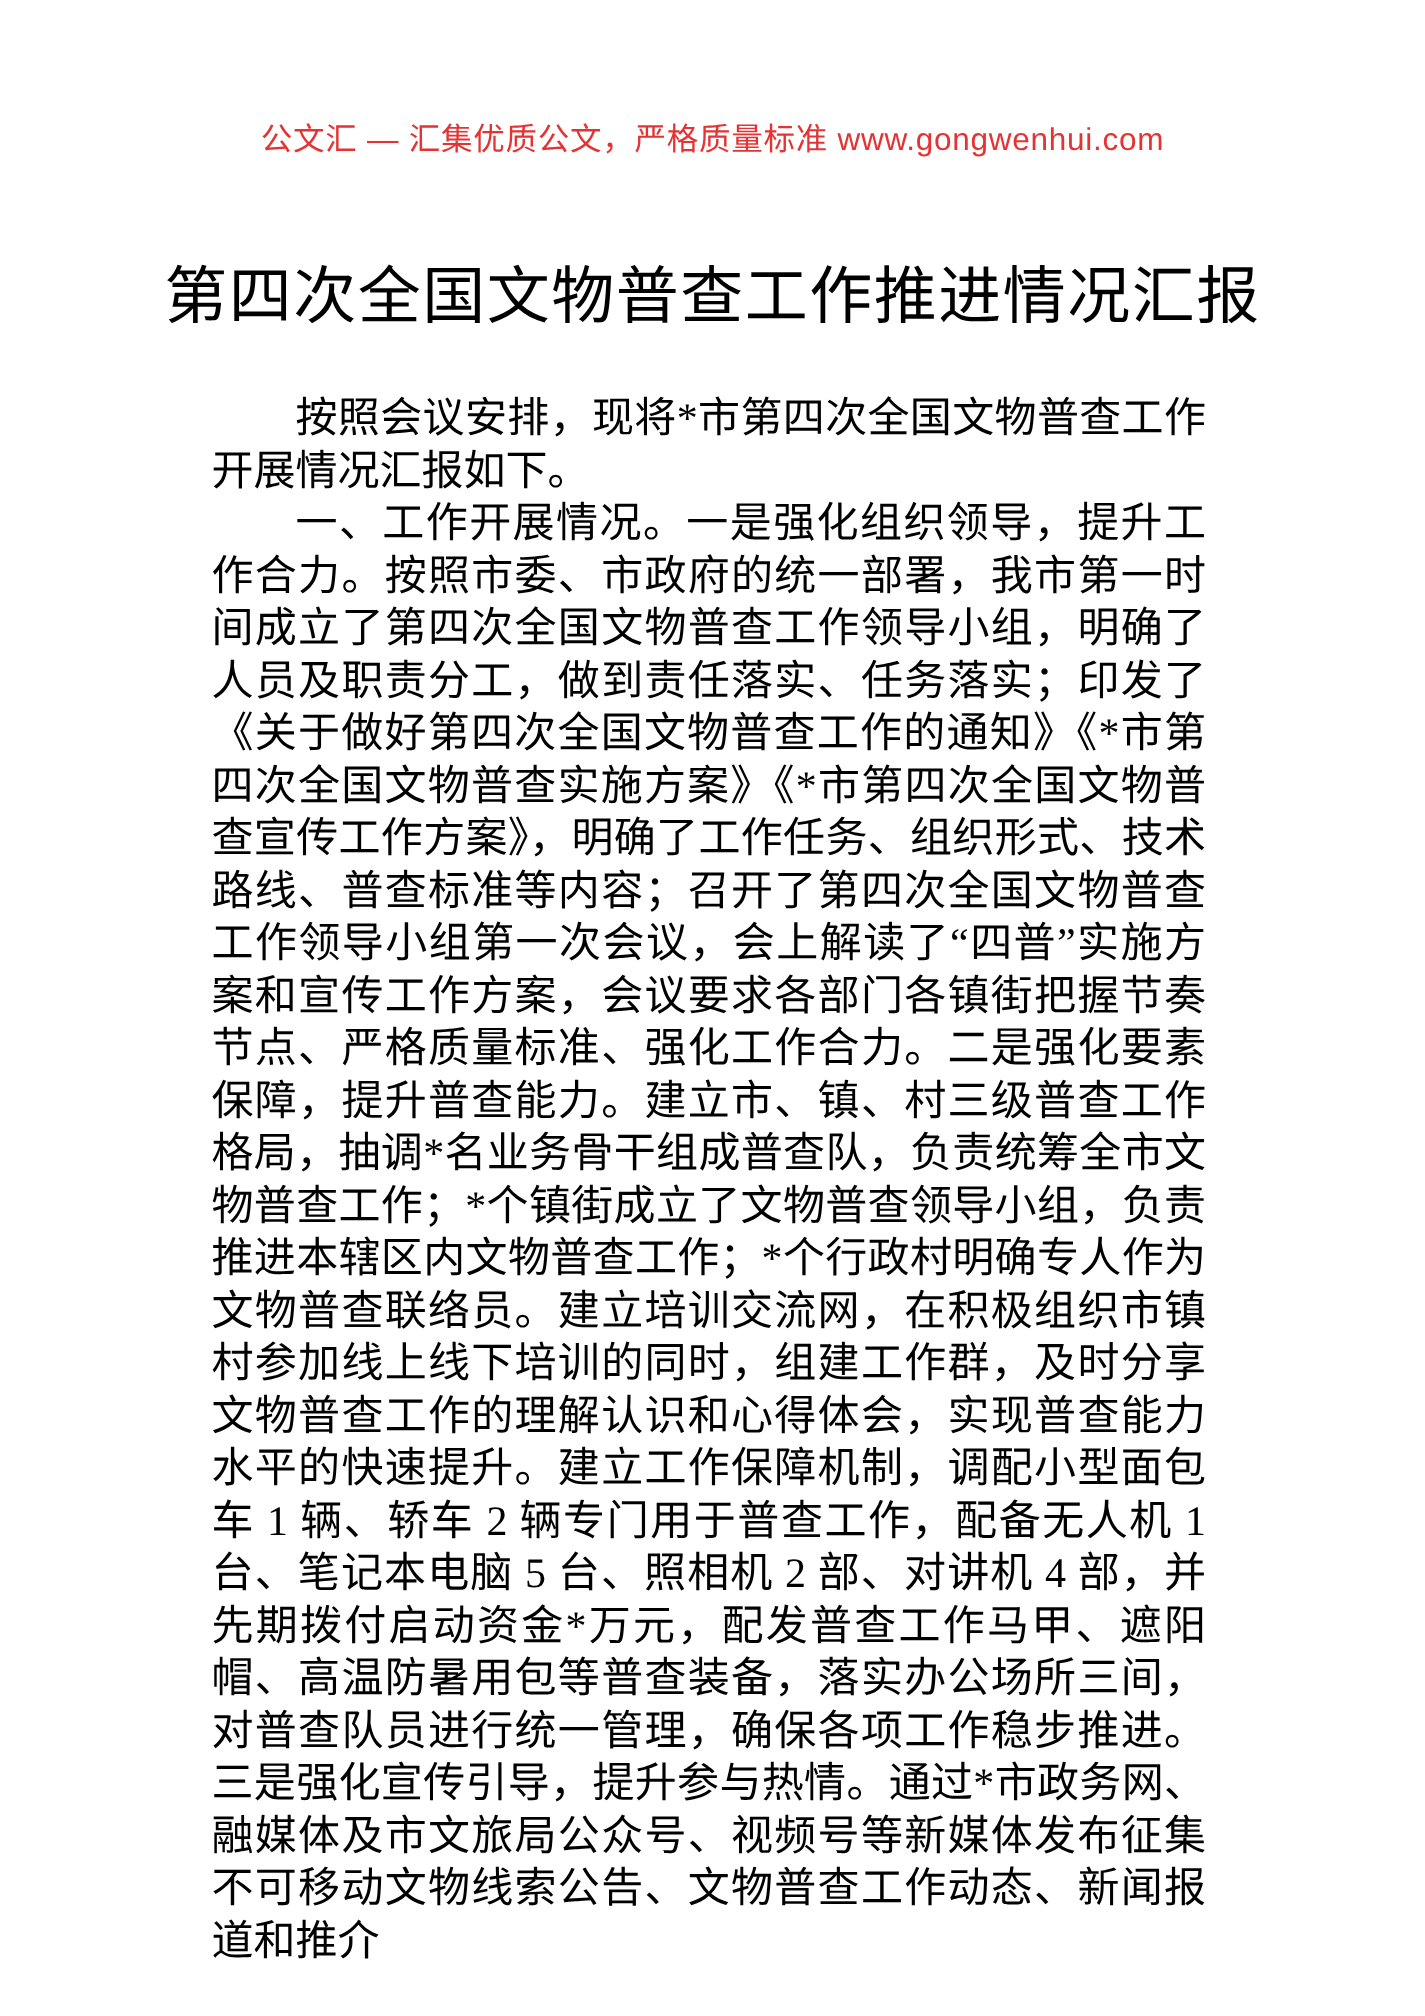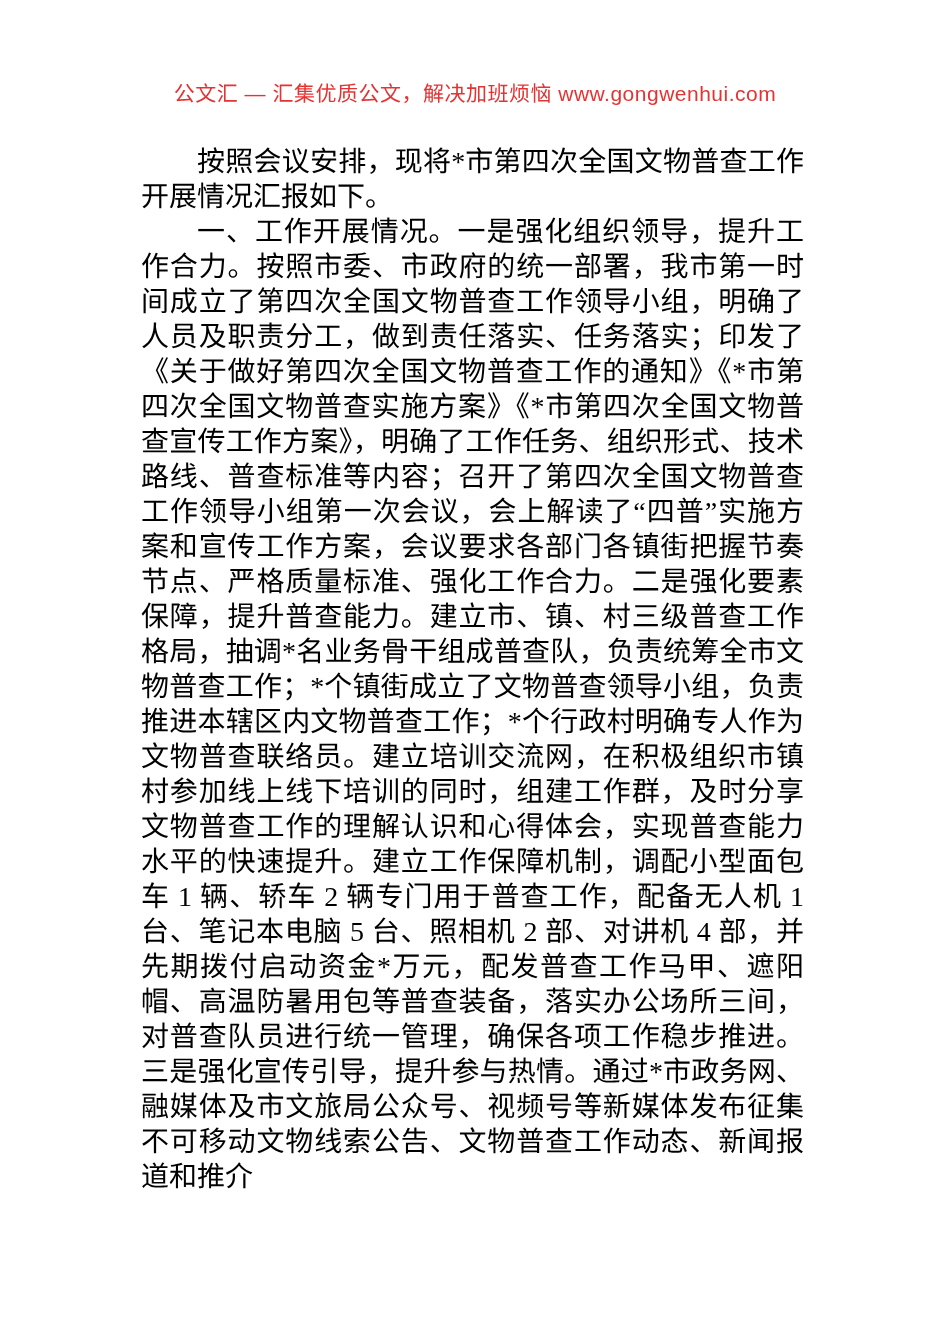--- a/index.html
+++ b/index.html
@@ -50,21 +50,22 @@
     text-indent: 2em;
     word-break: break-all;
     font-family: Liberation Serif, serif;
   }
 </style>
 </head>
 <body>
 
 <div class="page">
 
-  <div class="site-banner">公文汇 — 汇集优质公文，解决加班烦恼 www.gongwenhui.com</div>
+  <div class="site-banner">公文汇 — 汇集优质公文，严格质量标准 www.gongwenhui.com</div>
 
+  <h1 class="doc-title">第四次全国文物普查工作推进情况汇报</h1>
 
   <div class="doc-body">
     <p>按照会议安排，现将*市第四次全国文物普查工作开展情况汇报如下。</p>
     <p>一、工作开展情况。一是强化组织领导，提升工作合力。按照市委、市政府的统一部署，我市第一时间成立了第四次全国文物普查工作领导小组，明确了人员及职责分工，做到责任落实、任务落实；印发了《关于做好第四次全国文物普查工作的通知》《*市第四次全国文物普查实施方案》《*市第四次全国文物普查宣传工作方案》，明确了工作任务、组织形式、技术路线、普查标准等内容；召开了第四次全国文物普查工作领导小组第一次会议，会上解读了“四普”实施方案和宣传工作方案，会议要求各部门各镇街把握节奏节点、严格质量标准、强化工作合力。二是强化要素保障，提升普查能力。建立市、镇、村三级普查工作格局，抽调*名业务骨干组成普查队，负责统筹全市文物普查工作；*个镇街成立了文物普查领导小组，负责推进本辖区内文物普查工作；*个行政村明确专人作为文物普查联络员。建立培训交流网，在积极组织市镇村参加线上线下培训的同时，组建工作群，及时分享文物普查工作的理解认识和心得体会，实现普查能力水平的快速提升。建立工作保障机制，调配小型面包车 1 辆、轿车 2 辆专门用于普查工作，配备无人机 1 台、笔记本电脑 5 台、照相机 2 部、对讲机 4 部，并先期拨付启动资金*万元，配发普查工作马甲、遮阳帽、高温防暑用包等普查装备，落实办公场所三间，对普查队员进行统一管理，确保各项工作稳步推进。三是强化宣传引导，提升参与热情。通过*市政务网、融媒体及市文旅局公众号、视频号等新媒体发布征集不可移动文物线索公告、文物普查工作动态、新闻报道和推介</p>
   </div>
 
 </div>
 
 </body></html>

